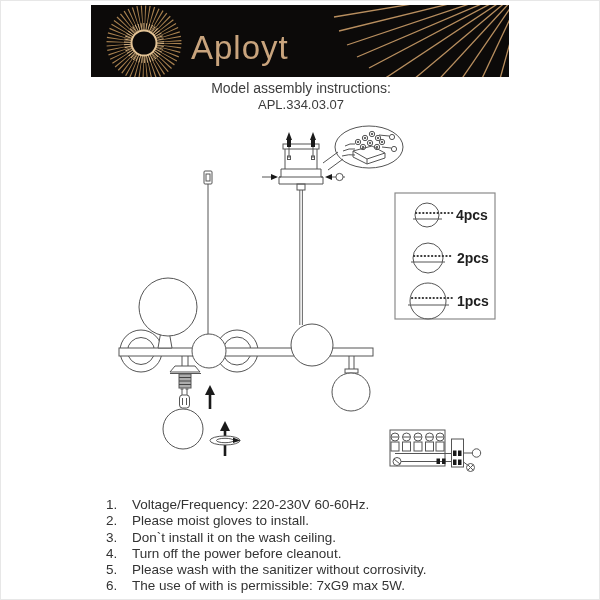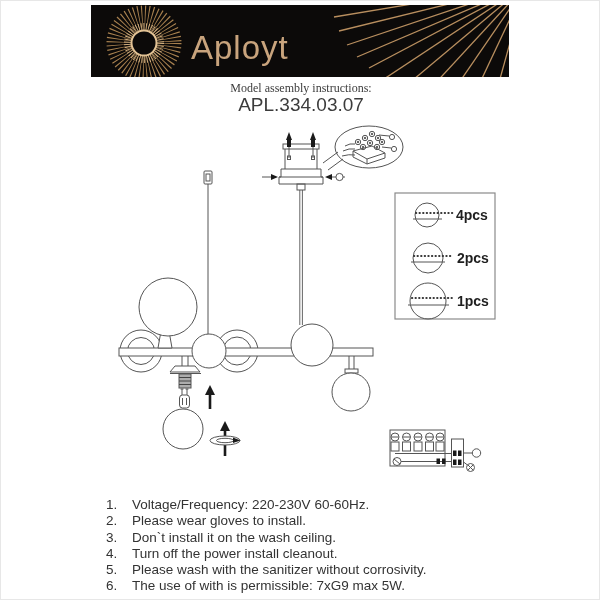--- a/index.html
+++ b/index.html
@@ -26,22 +26,22 @@
     font-family:"Liberation Sans", sans-serif;
     margin-top:9px;
   }
   .logo-svg{position:absolute;left:0;top:0;}
   .rays-svg{position:absolute;right:0;top:0;}
   
   .title-block{
     position:absolute;left:0;top:79px;width:600px;
     text-align:center;color:#3c3c3c;
   }
-  .title-line{font-size:12px;line-height:17px;font-family:Liberation Serif, serif;}
-  .model-line{font-size:19px;line-height:16px;}
+  .title-line{font-size:14px;line-height:17px;}
+  .model-line{font-size:13px;line-height:16px;}
   
   .diagram{
     position:absolute;left:80px;top:115px;width:440px;height:385px;
   }
   .parts-qty{
     font-family:"Liberation Sans", sans-serif;
     font-size:14px;font-weight:600;fill:#1f1f1f;
   }
   
   .instructions{
@@ -297,29 +297,29 @@
     </g>
   </svg>
 
   <ol class="instructions">
     <li>
       <span class="num">1.</span>
       <span class="txt">Voltage/Frequency: 220-230V 60-60Hz.</span>
     </li>
     <li>
       <span class="num">2.</span>
-      <span class="txt">Please wear gloves to install.</span>
+      <span class="txt">Please moist gloves to install.</span>
     </li>
     <li>
       <span class="num">3.</span>
       <span class="txt">Don`t install it on the wash ceiling.</span>
     </li>
     <li>
       <span class="num">4.</span>
-      <span class="txt">Turn off the power install cleanout.</span>
+      <span class="txt">Turn off the power before cleanout.</span>
     </li>
     <li>
       <span class="num">5.</span>
       <span class="txt">Please wash with the sanitizer without corrosivity.</span>
     </li>
     <li>
       <span class="num">6.</span>
       <span class="txt">The use of with is permissible: 7xG9 max 5W.</span>
     </li>
   </ol>

